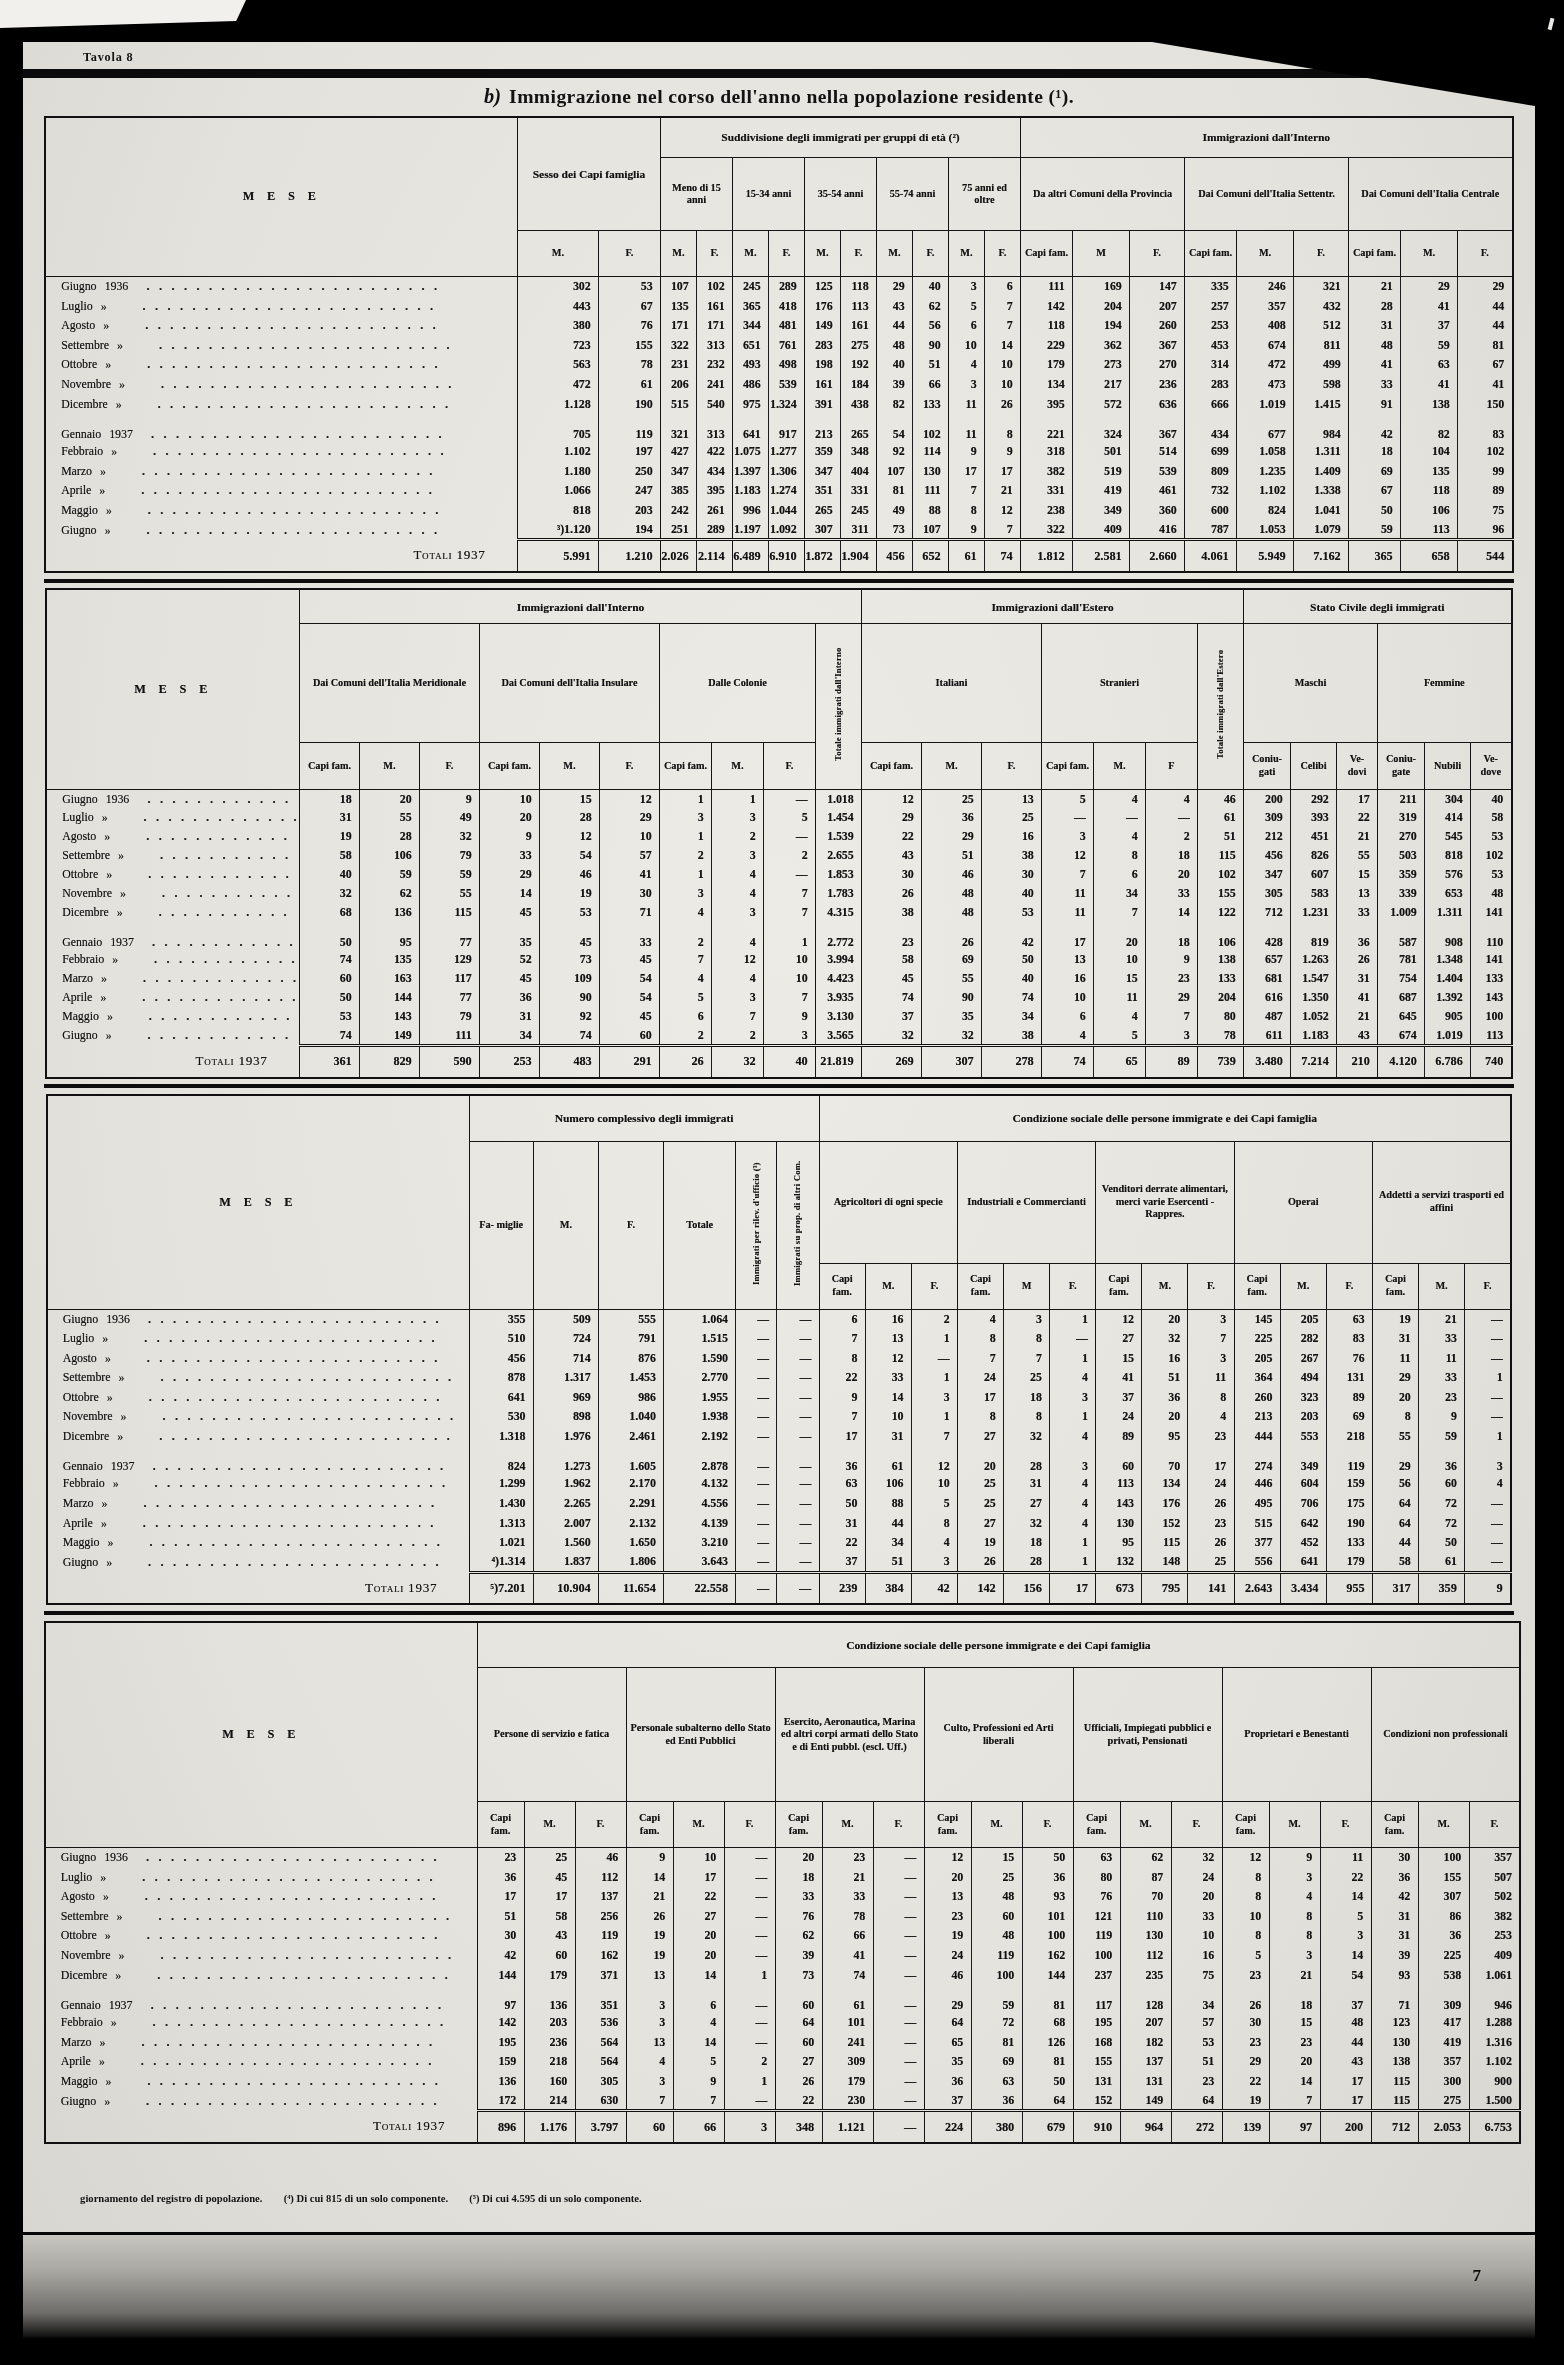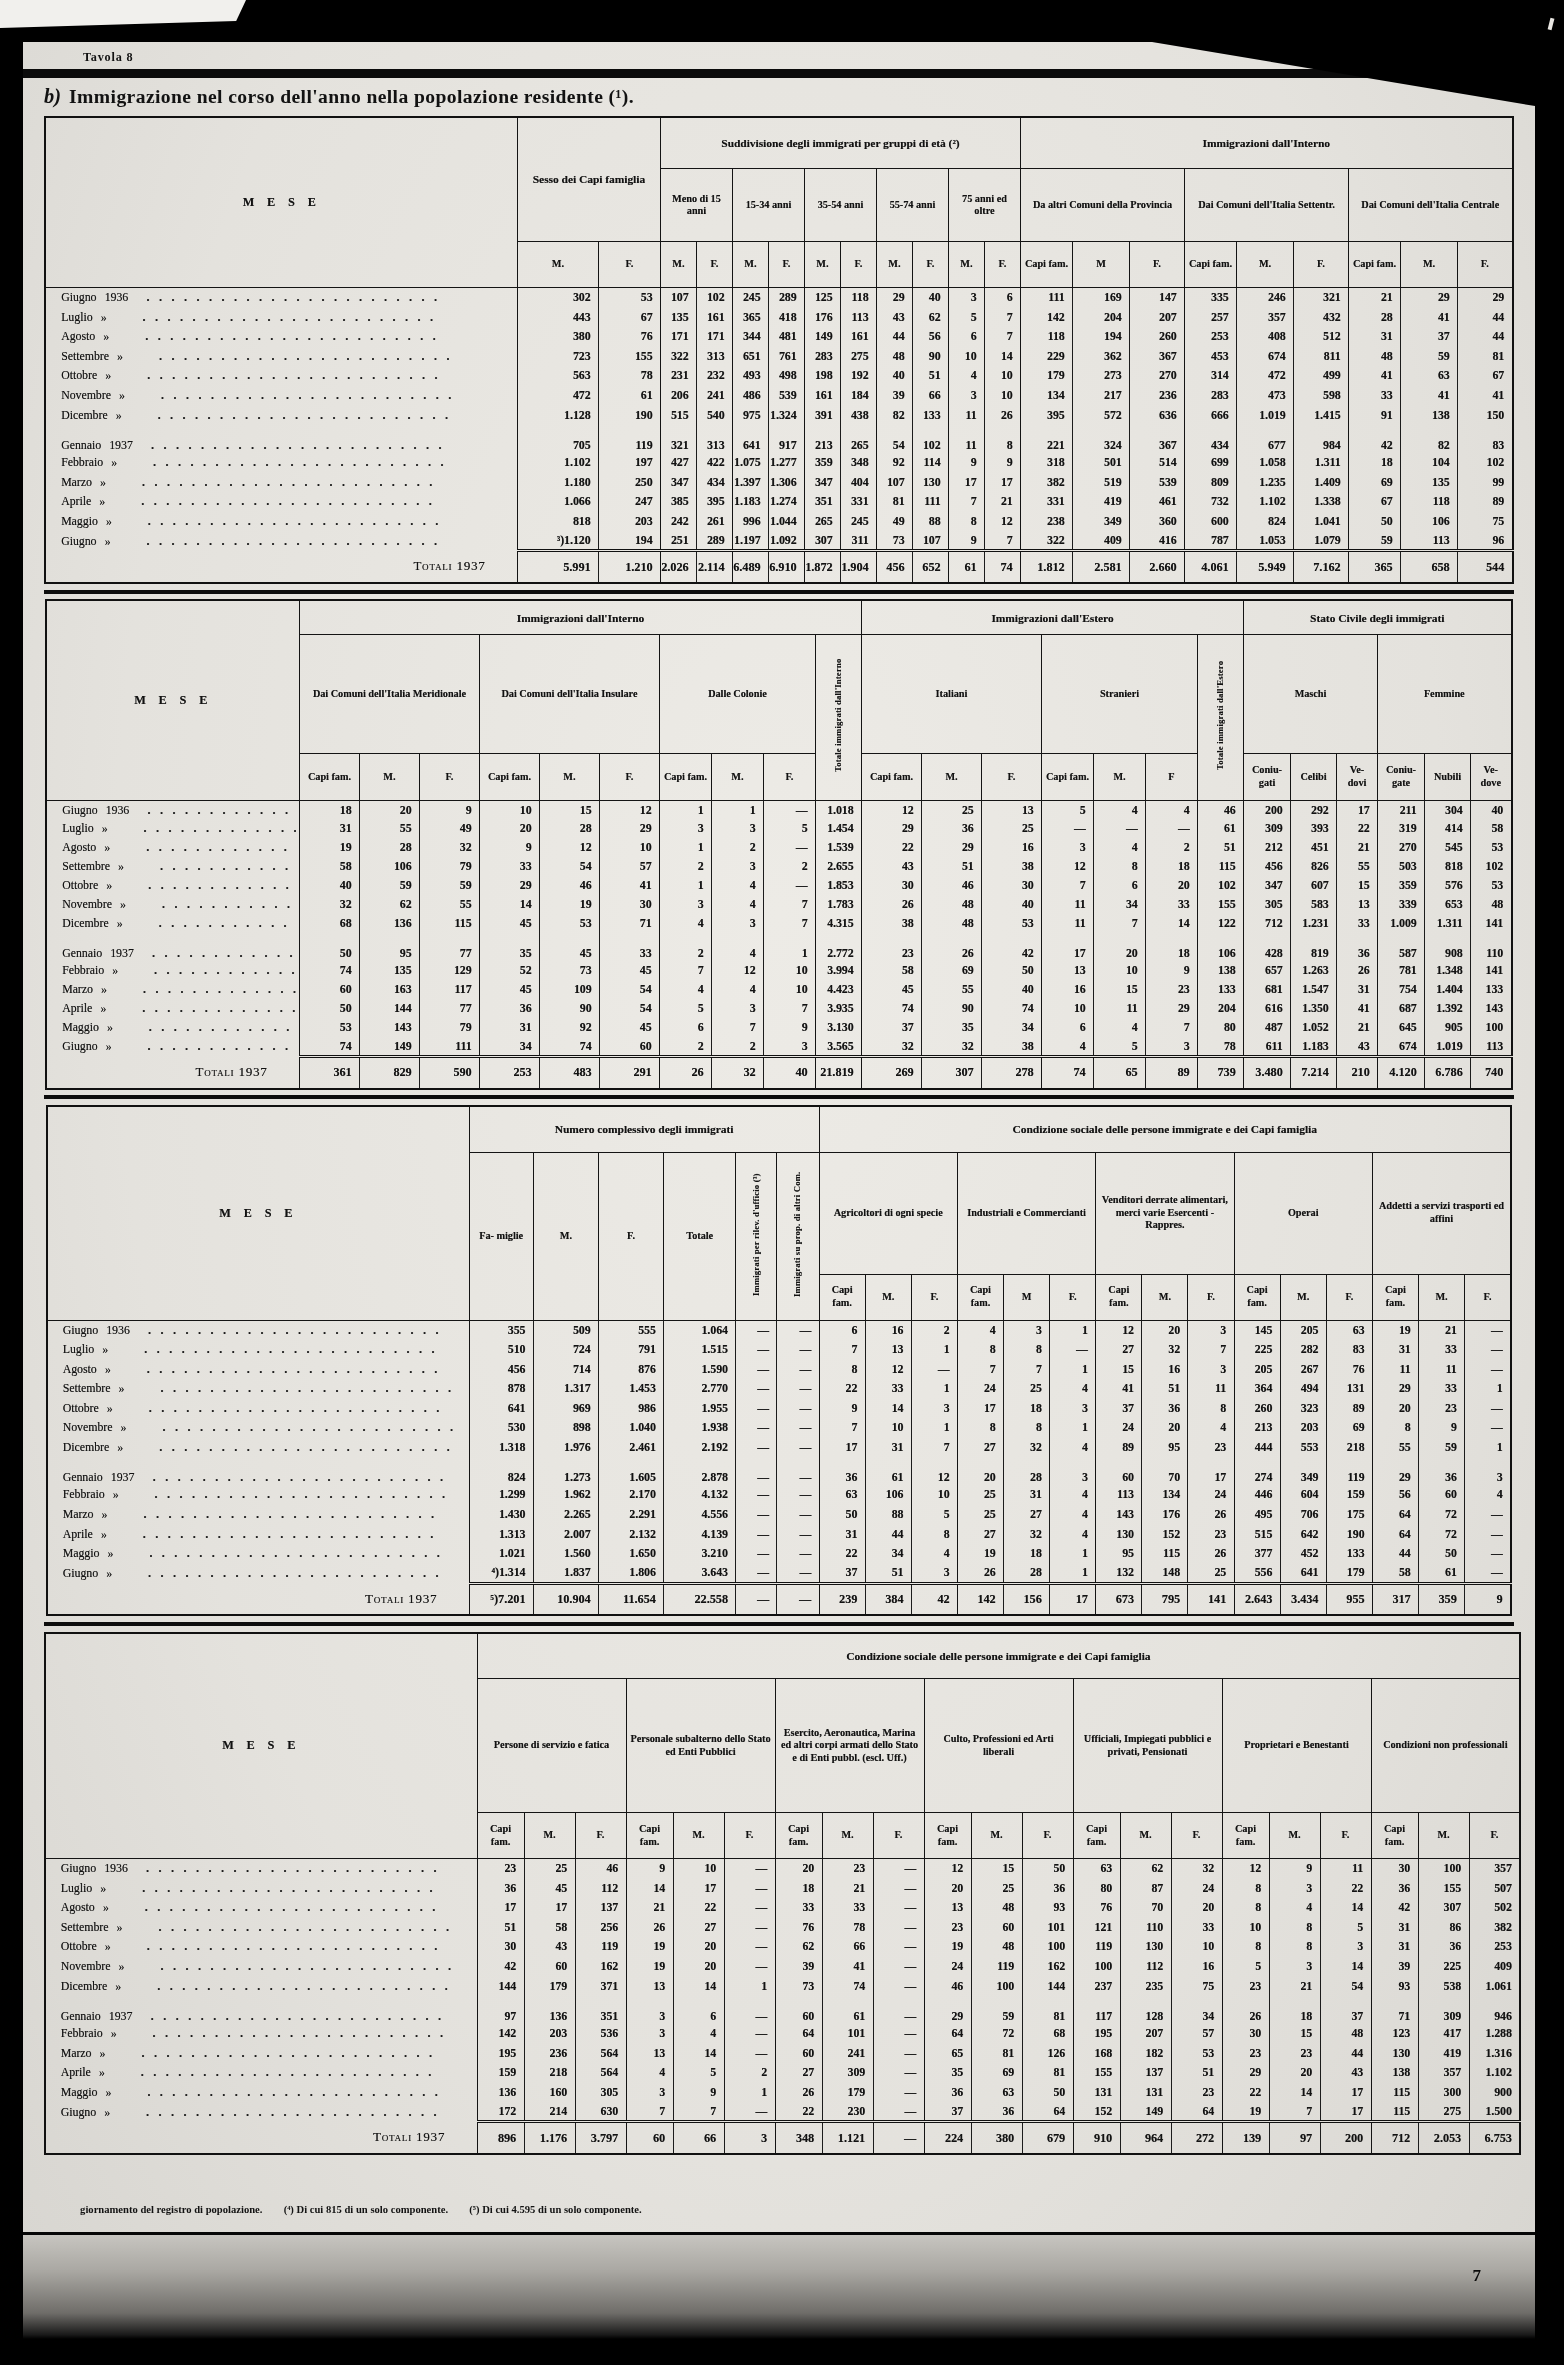--- a/index.html
+++ b/index.html
@@ -8,21 +8,21 @@
   .prev-page{position:absolute;left:0;top:0;width:246px;height:28px;background:#f1f0ed;
        clip-path:polygon(0 0,100% 0,96% 75%,0 100%);}
   .speck{position:absolute;right:11.4px;top:18px;width:4.1px;height:12.2px;background:#e9e7e3;transform:rotate(14deg);}
   .sheet{position:absolute;left:23px;top:42px;width:1512px;height:2297px;box-sizing:border-box;
        padding:4.9px 21px 0 21px;overflow:hidden;
        background:radial-gradient(ellipse at 50% 38%,#edebe6 0%,#e4e2dd 62%,#d7d5d0 100%);}
   .wedge{position:absolute;top:0;right:0;width:383px;height:64px;background:#000;
        clip-path:polygon(0 0,100% 0,100% 100%);}
   .tavola{font-size:12.2px;font-weight:700;padding:3.3px 0 1.6px 39px;letter-spacing:0.8px;}
   .top-band{height:9px;background:#0b0b0b;margin:2.4px -21px 6.5px -21px;}
-  .title-wrap{text-align:left;margin:4.9px 0 8.1px 0;}
+  .title-wrap{text-align:center;margin:4.9px 0 8.1px 0;}
   .title-prefix{font-style:italic;font-weight:700;font-size:20.4px;margin-right:8.1px;}
   .title-main{font-weight:700;font-size:19.6px;letter-spacing:0.4px;}
   .section-rule{height:4.1px;background:#0d0d0d;margin:5.7px 0;}
   .tbl-mount{margin:0 auto;}
   table.sheet-table{border-collapse:collapse;table-layout:fixed;width:1466px;margin:0 auto;
        border:2px solid #111;text-shadow:0.2px 0.2px 0 rgba(10,10,10,.5);}
   table.sheet-table th,table.sheet-table td{border-left:1px solid #1c1c1c;box-sizing:border-box;}
   thead th{border-left:1.8px solid #141414 !important;border-bottom:1.5px solid #141414;
        font-size:10.2px;font-weight:700;line-height:1.25;padding:1.6px 2.4px;vertical-align:middle;text-align:center;}
   thead .hr1 th{font-size:11.4px;}
@@ -36,21 +36,21 @@
   .mcell{display:flex;align-items:baseline;}
   .mname{white-space:nowrap;}
   .myear{margin-left:8.1px;min-width:37px;white-space:nowrap;}
   .dotlead{flex:1;overflow:hidden;white-space:nowrap;margin-left:4.9px;color:#1a1a1a;}
   .dotlead::after{content:". . . . . . . . . . . . . . . . . . . . . . . .";letter-spacing:3.3px;font-weight:700;}
   tr.ygap th,tr.ygap td{padding-top:13px;}
   tr.total-row td{border-top:3.3px double #111;padding-top:7.3px;padding-bottom:7.3px;font-size:12.2px;}
   tr.total-row th{padding-top:7.3px;padding-bottom:7.3px;}
   .total-label{display:block;text-align:right;padding-right:28px;font-variant:small-caps;
        font-size:13px;letter-spacing:0.8px;}
-  .t1 thead .hr1 th{height:52px;} .t1 thead .hr2 th{height:73px;} .t1 thead .hr3 th{height:46px;}
+  .t1 thead .hr1 th{height:41px;} .t1 thead .hr2 th{height:73px;} .t1 thead .hr3 th{height:46px;}
   .t1 tbody tr{height:19.6px;}
   .t2 thead .hr1 th{height:34px;} .t2 thead .hr2 th{height:119px;} .t2 thead .hr3 th{height:47px;}
   .t2 tbody tr{height:19px;}
   .t3 thead .hr1 th{height:46px;} .t3 thead .hr2 th{height:122px;} .t3 thead .hr3 th{height:46px;}
   .t3 tbody tr{height:19.6px;}
   .t4 thead .hr1 th{height:46px;} .t4 thead .hr2 th{height:134px;} .t4 thead .hr3 th{height:46px;}
   .t4 tbody tr{height:19.6px;}
   .footnotes{margin:13px 8.1px 0 8.1px;font-size:10.6px;font-weight:700;line-height:1.6;white-space:pre-wrap;}
   .footnotes .fl2{padding-left:28px;}
   .bottom-band{position:absolute;bottom:0;left:0;right:0;height:104px;border-top:3.7px solid #060606;

